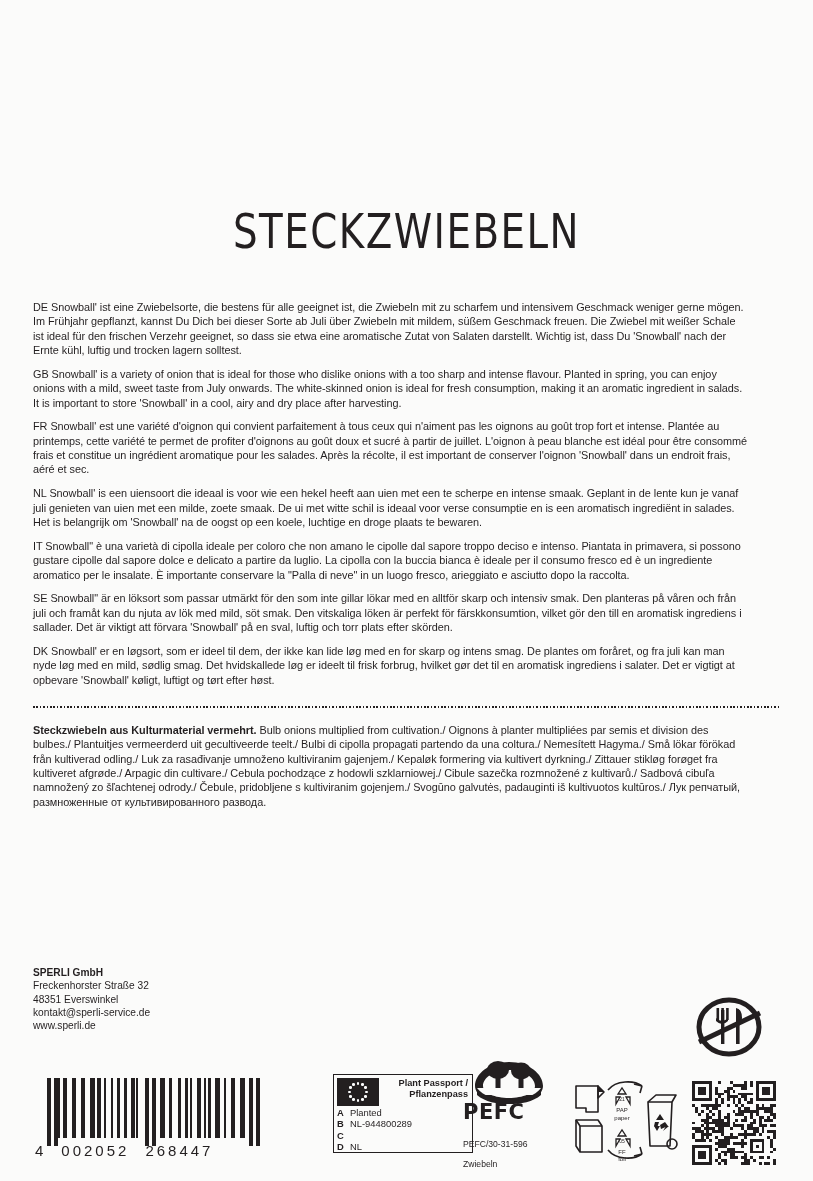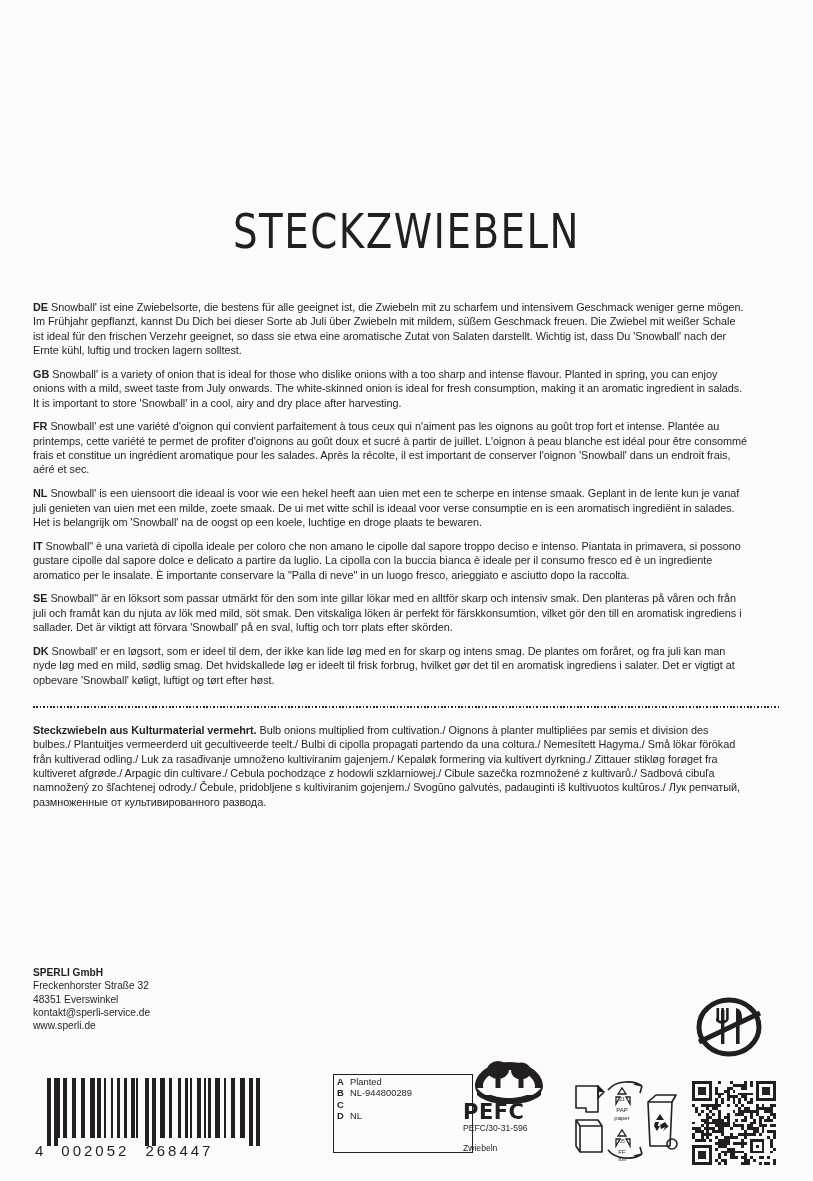--- a/index.html
+++ b/index.html
@@ -60,21 +60,21 @@
     font-size: 11.4px;
     line-height: 14.35px;
     text-align: left;
     margin: 0 0 9.5px 0;
     transform: scaleX(0.955);
     transform-origin: left top;
     color: #231f20;
     letter-spacing: -0.05px;
   }
   .lang-code {
-    font-weight: 700;
+    font-weight: 400;
   }
 
   
   .divider {
     position: absolute;
     left: 33px;
     top: 706px;
     width: 748px;
     height: 2px;
     background-image: repeating-linear-gradient(to right,
@@ -240,21 +240,21 @@
     font-family: "DejaVu Sans", sans-serif;
     font-weight: 700;
     font-size: 21px;
     letter-spacing: 0.5px;
     line-height: 1;
     margin-top: -2px;
     color: #231f20;
   }
   .pefc-code {
     font-size: 8.6px;
-    margin-top: 0;
+    margin-top: 16px;
     color: #231f20;
   }
   .pefc-pack {
     font-size: 8.6px;
     margin-top: 10px;
     color: #231f20;
   }
 
   
   .recycle {
@@ -403,20 +403,40 @@
         <i class="guard" style="width: 3.57983px;"></i>
       </div>
     <div class="barcode-digits">
       <span class="d1">4</span>
       <span class="d2">002052</span>
       <span class="d3">268447</span>
     </div>
   </div>
 
   <div class="passport">
+    <div class="passport-head">
+      <div class="eu-flag" id="eu-flag">
+          <span style="left: 19.7px; top: 4.2px;"></span>
+          <span style="left: 23.95px; top: 5.33878px;"></span>
+          <span style="left: 27.0612px; top: 8.45px;"></span>
+          <span style="left: 28.2px; top: 12.7px;"></span>
+          <span style="left: 27.0612px; top: 16.95px;"></span>
+          <span style="left: 23.95px; top: 20.0612px;"></span>
+          <span style="left: 19.7px; top: 21.2px;"></span>
+          <span style="left: 15.45px; top: 20.0612px;"></span>
+          <span style="left: 12.3388px; top: 16.95px;"></span>
+          <span style="left: 11.2px; top: 12.7px;"></span>
+          <span style="left: 12.3388px; top: 8.45px;"></span>
+          <span style="left: 15.45px; top: 5.33878px;"></span>
+        </div>
+      <div class="passport-title">
+        <div>Plant Passport /</div>
+        <div>Pflanzenpass</div>
+      </div>
+    </div>
     <div class="passport-rows">
       <div class="passport-row">
         <b>A</b>
         <span>Planted</span>
       </div>
       <div class="passport-row">
         <b>B</b>
         <span>NL-944800289</span>
       </div>
       <div class="passport-row">

